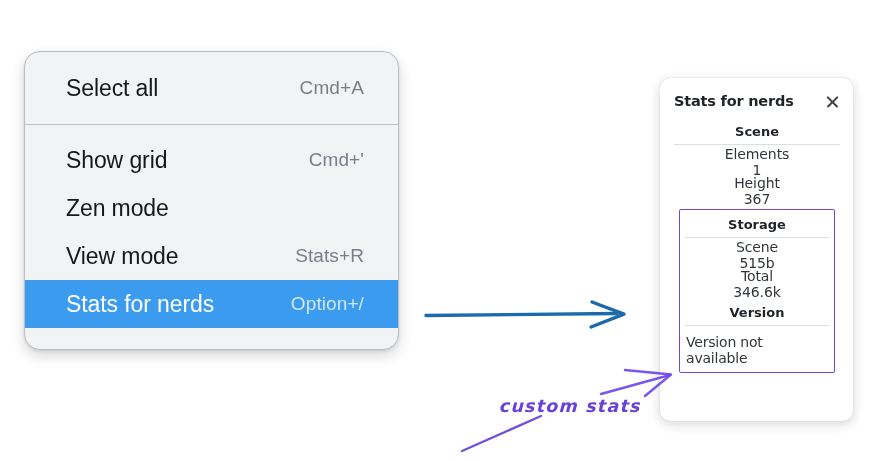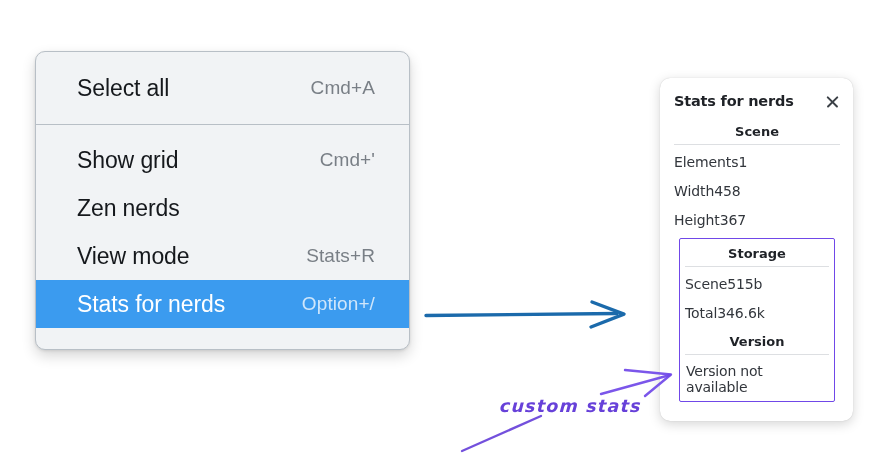--- a/index.html
+++ b/index.html
@@ -18,27 +18,27 @@
 
   
   #stage {
     position: absolute;
     inset: 0;
   }
 
   
   #context-menu {
     position: absolute;
-    left: 35px;
+    left: 24px;
     top: 51px;
     width: 375px;
     height: 299px;
     background: #f1f3f5;
     border: 1px solid #b8bfc6;
-    border-radius: 10px;
+    border-radius: 16px;
     box-shadow: 0 6px 14px rgba(0,0,0,0.16), 0 1px 3px rgba(0,0,0,0.10);
     box-sizing: border-box;
     overflow: hidden;
   }
   .menu-group {
     padding: 0;
   }
   .menu-group.first {
     padding-top: 12px;
     padding-bottom: 12px;
@@ -144,24 +144,25 @@
     padding: 10px 0 5px;
   }
   .sect-rule {
     height: 1px;
     background: #dddfe2;
     margin: 0 0 2px;
   }
   .srow {
     display: flex;
     align-items: center;
-    justify-content: flex-start;
+    justify-content: center;
     height: 29px;
     font-size: 14px;
     color: #32363c;
+    flex-direction: column;
   }
   .srow .sk { letter-spacing: -0.1px; }
   .srow .sv { letter-spacing: -0.1px; }
 
   .boxed {
     border: 1.6px solid #7048e8;
     border-radius: 2px;
     margin: 4px 7px 0;
     padding: 0 3px 4px;
   }
@@ -208,21 +209,21 @@
     </div>
 
     <div class="menu-divider"></div>
 
     <div class="menu-group second">
       <div class="menu-item">
         <span class="mi-label">Show grid</span>
         <span class="mi-shortcut">Cmd+'</span>
       </div>
       <div class="menu-item">
-        <span class="mi-label">Zen nerds</span>
+        <span class="mi-label">Zen mode</span>
       </div>
       <div class="menu-item">
         <span class="mi-label">View mode</span>
         <span class="mi-shortcut">Stats+R</span>
       </div>
       <div class="menu-item selected">
         <span class="mi-label">Stats for nerds</span>
         <span class="mi-shortcut">Option+/</span>
       </div>
       <div class="menu-tail"></div>
@@ -236,24 +237,20 @@
       <span class="sp-title">Stats for nerds</span>
       <span class="sp-close"></span>
     </div>
 
     <div class="sect">
       <div class="sect-title">Scene</div>
       <div class="sect-rule"></div>
       <div class="srow">
         <span class="sk">Elements</span>
         <span class="sv">1</span>
-      </div>
-      <div class="srow">
-        <span class="sk">Width</span>
-        <span class="sv">458</span>
       </div>
       <div class="srow">
         <span class="sk">Height</span>
         <span class="sv">367</span>
       </div>
     </div>
 
     <div class="boxed">
 
       <div class="sect">

